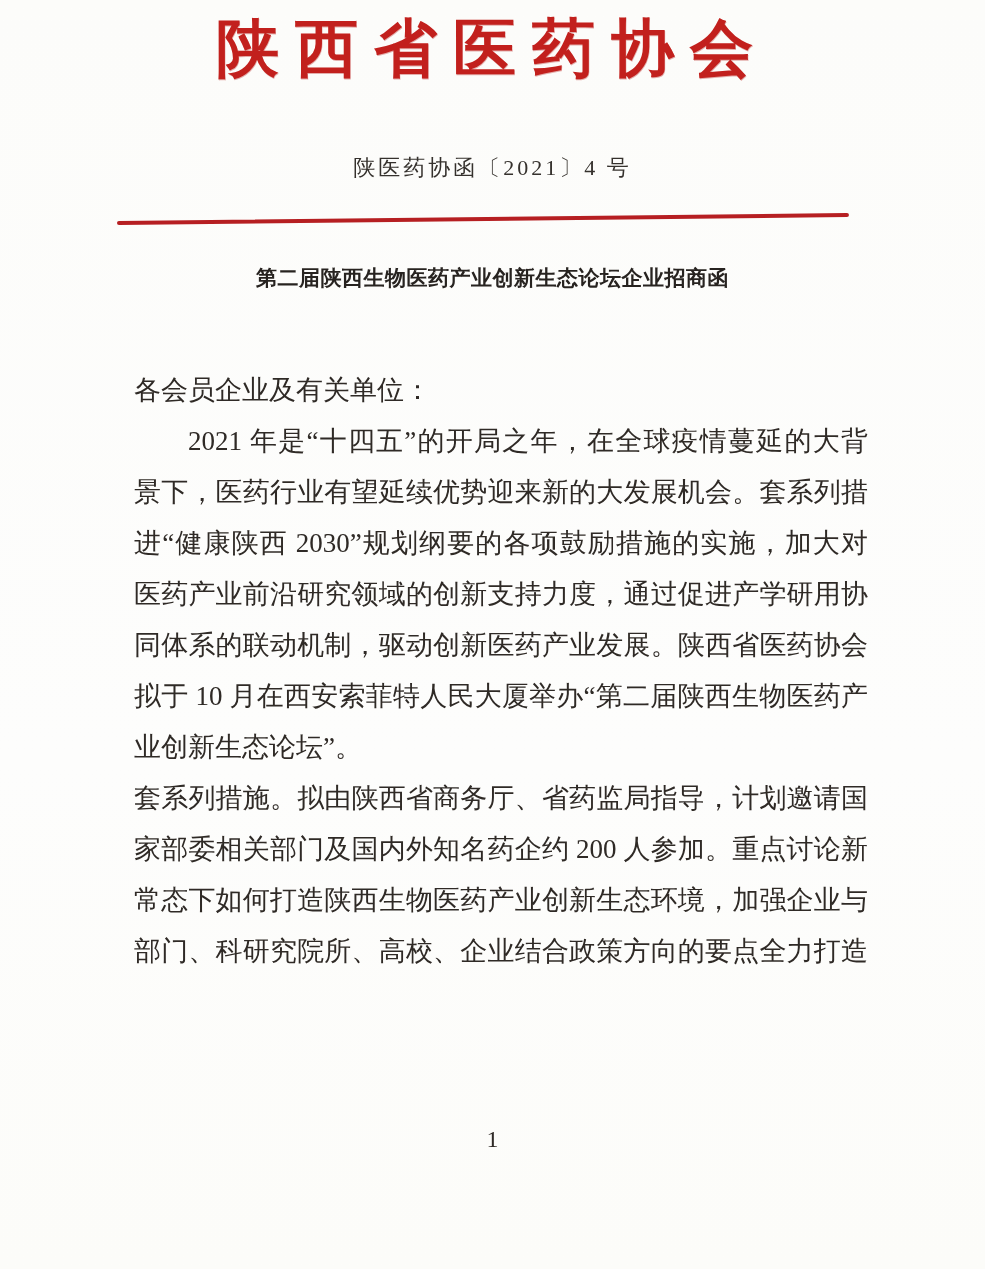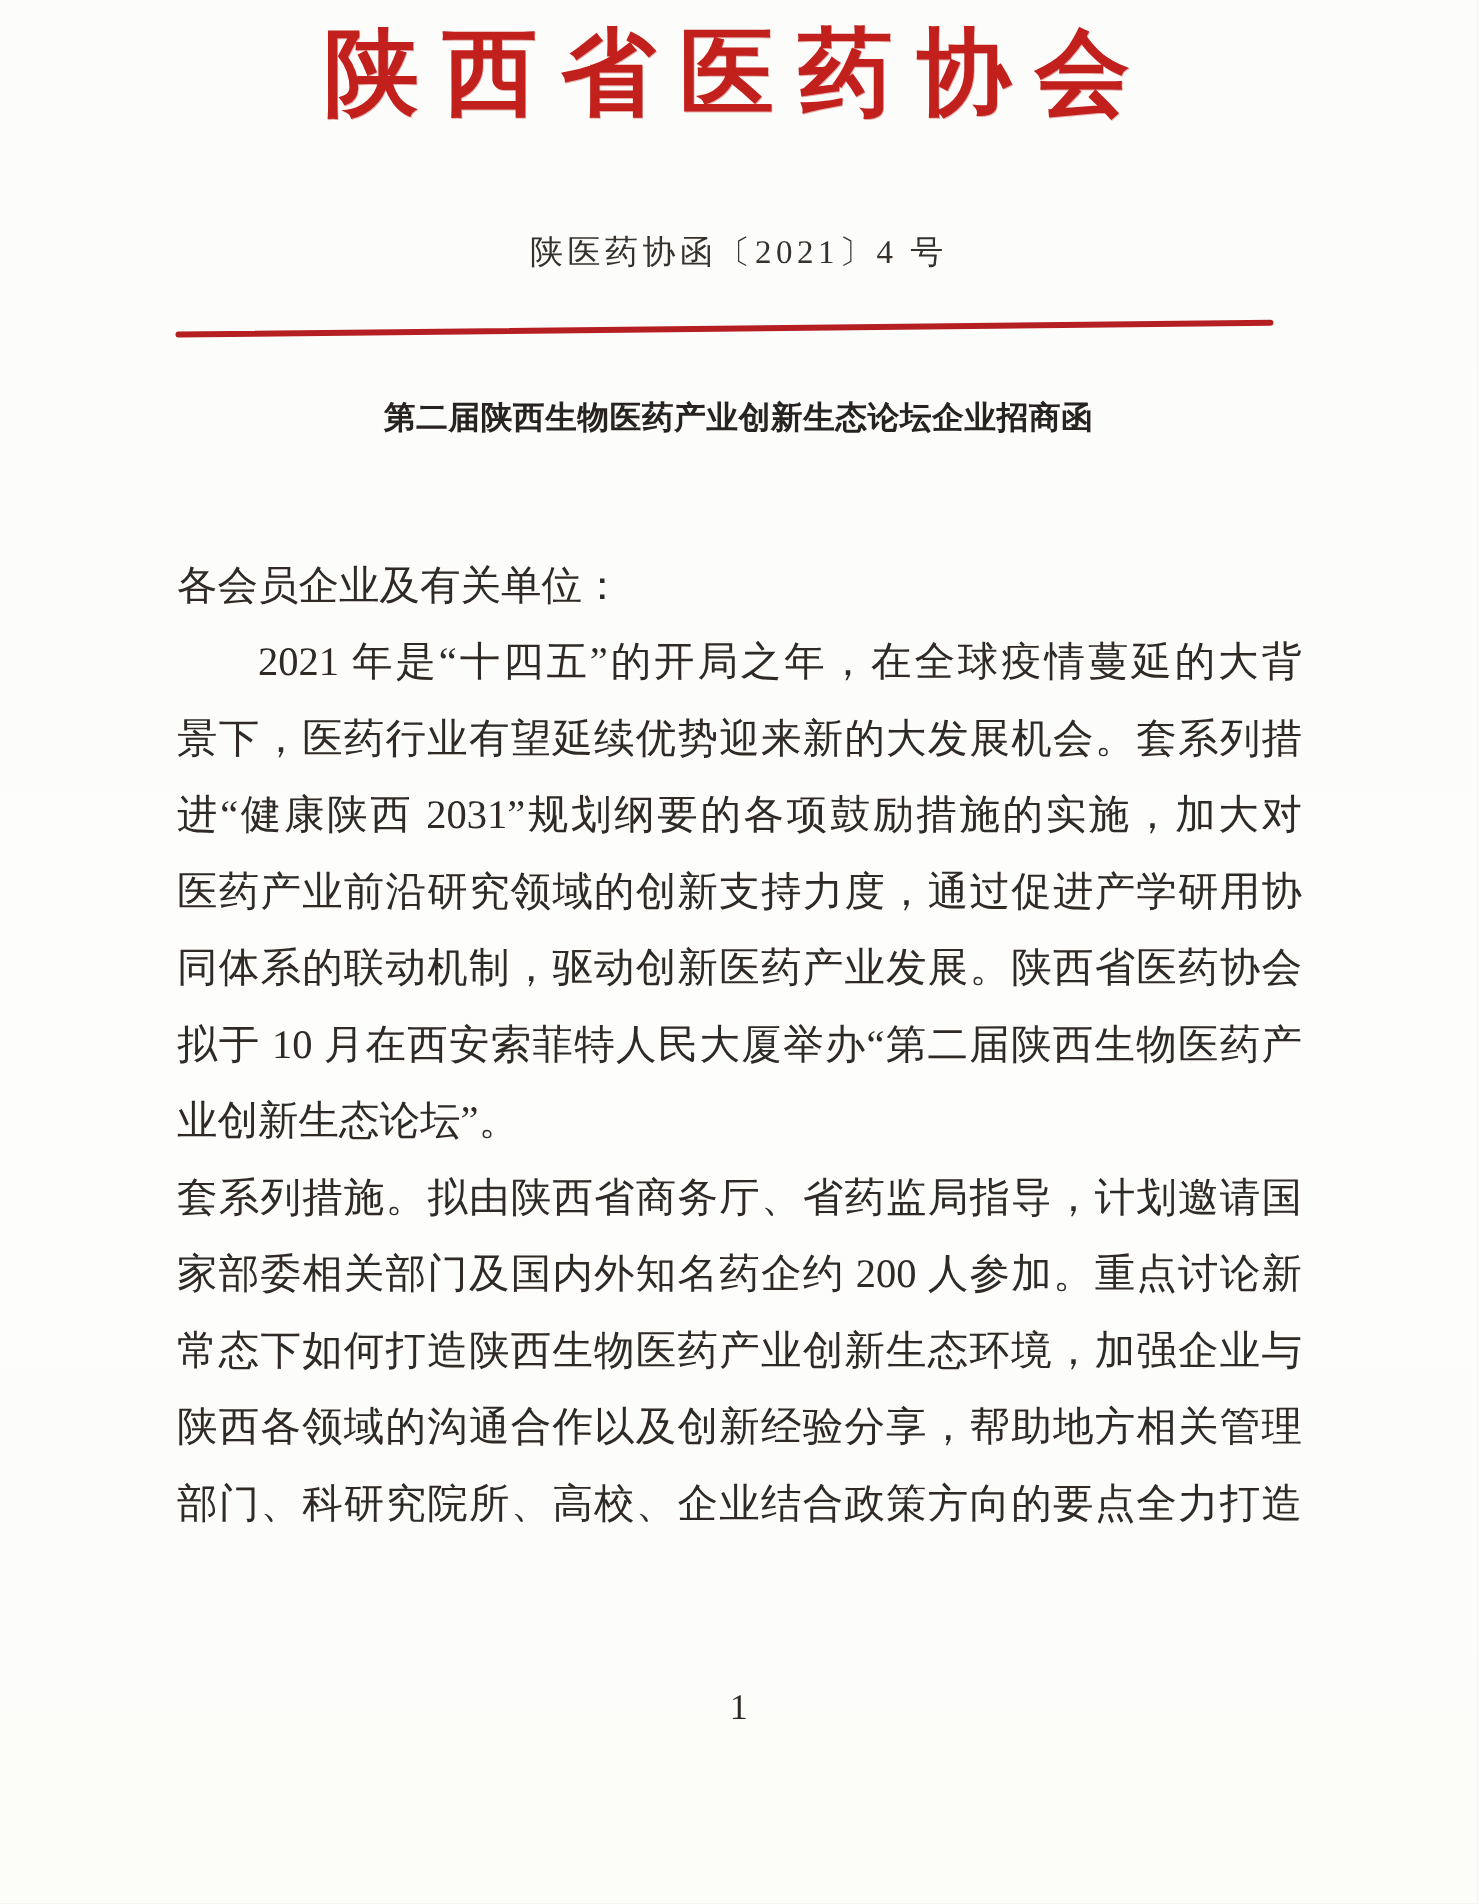--- a/index.html
+++ b/index.html
@@ -82,20 +82,21 @@
     width: 750px;
     font-size: 27px;
     color: #2f2a26;
   }
   .line {
     height: 51px;
     line-height: 51px;
     text-align: justify;
     text-align-last: justify;
     overflow: hidden;
+    margin-left: 16px;
   }
   .line.indent {
     text-indent: 54px;
   }
   .line.para-end,
   .line.salutation {
     text-align-last: left;
   }
 
   .page-number {
@@ -120,28 +121,27 @@
   <div class="red-rule"></div>
 
   <h2 class="doc-title">第二届陕西生物医药产业创新生态论坛企业招商函</h2>
 
   <div class="body-block">
 
     <div class="line salutation">各会员企业及有关单位：</div>
 
     <div class="line indent">2021 年是“十四五”的开局之年，在全球疫情蔓延的大背</div>
     <div class="line">景下，医药行业有望延续优势迎来新的大发展机会。套系列措施</div>
-    <div class="line">进“健康陕西 2031”规划纲要的各项鼓励措施的实施，加大对</div>
+    <div class="line">进“健康陕西 2030”规划纲要的各项鼓励措施的实施，加大对</div>
     <div class="line">医药产业前沿研究领域的创新支持力度，通过促进产学研用协</div>
     <div class="line">同体系的联动机制，驱动创新医药产业发展。陕西省医药协会</div>
     <div class="line">拟于 10 月在西安索菲特人民大厦举办“第二届陕西生物医药产</div>
     <div class="line para-end">业创新生态论坛”。</div>
 
     <div class="line">套系列措施。拟由陕西省商务厅、省药监局指导，计划邀请国</div>
     <div class="line">家部委相关部门及国内外知名药企约 200 人参加。重点讨论新</div>
     <div class="line">常态下如何打造陕西生物医药产业创新生态环境，加强企业与</div>
-    <div class="line">陕西各领域的沟通合作以及创新经验分享，帮助地方相关管理</div>
     <div class="line">部门、科研究院所、高校、企业结合政策方向的要点全力打造</div>
   </div>
 
   <div class="page-number">1</div>
 
 </div>
 
 </body></html>

